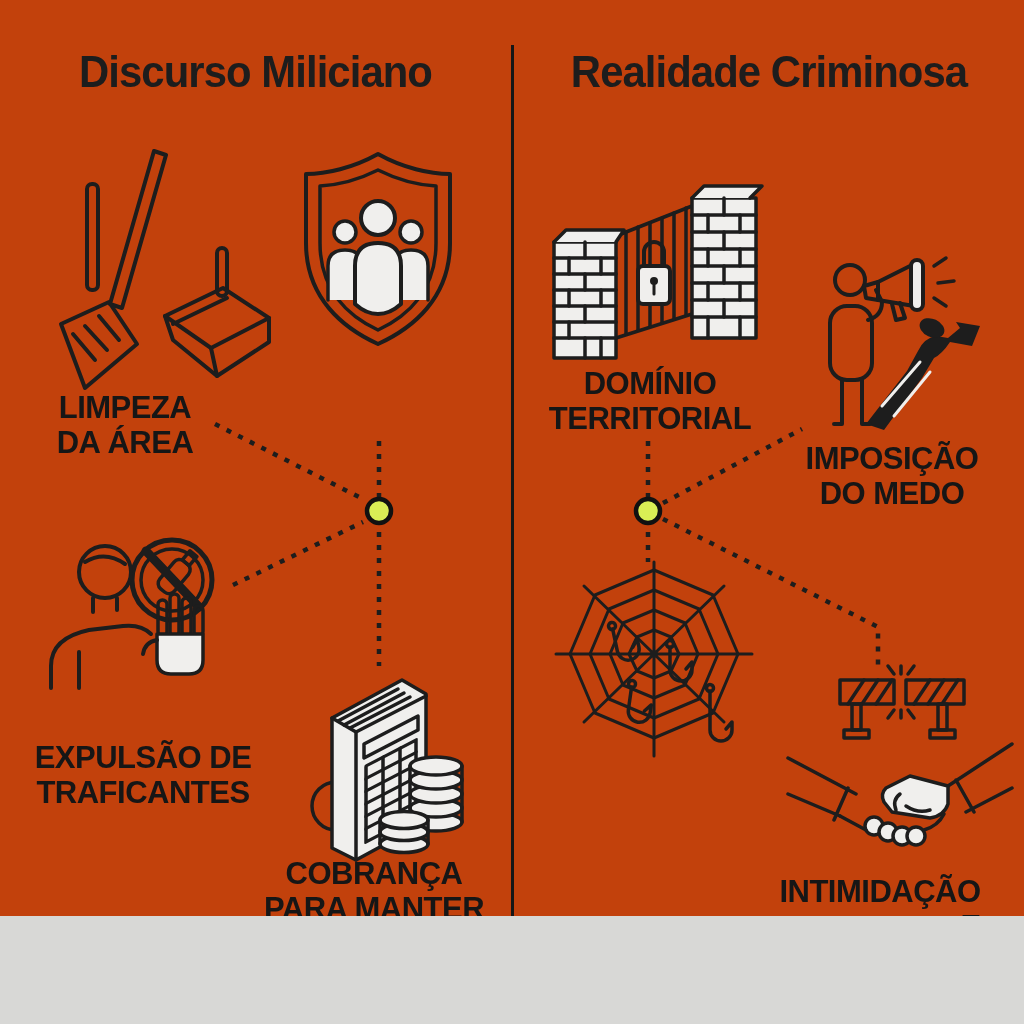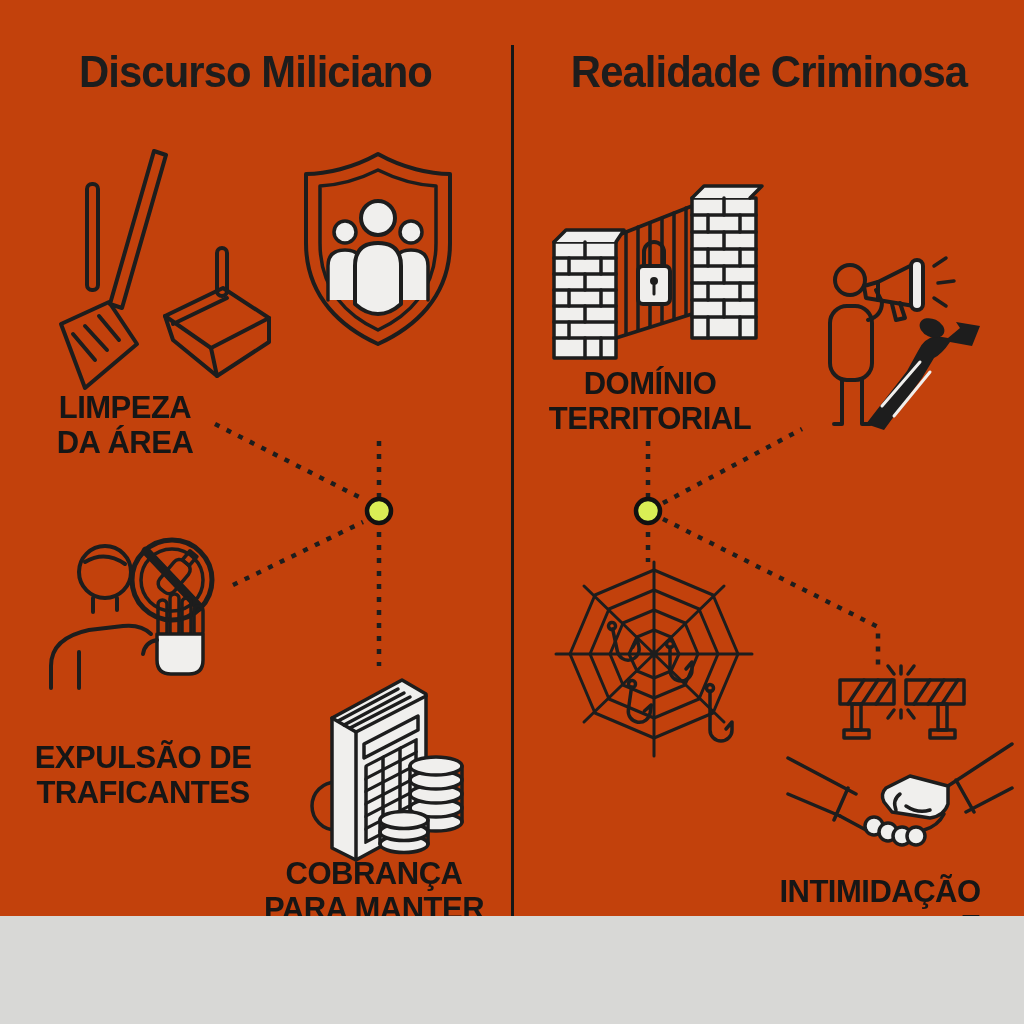--- a/index.html
+++ b/index.html
@@ -209,20 +209,22 @@
   <div class="label" style="left:125px;top:390px;">LIMPEZA
 DA ÁREA</div>
   <div class="label" style="left:143px;top:700px;margin-top:40px;">EXPULSÃO DE
 TRAFICANTES</div>
   <div class="label" style="left:374px;top:856px;">COBRANÇA
 PARA MANTER
 A ORDEM</div>
 
   <div class="label" style="left:650px;top:366px;">DOMÍNIO
 TERRITORIAL</div>
+  <div class="label" style="left:892px;top:441px;">IMPOSIÇÃO
+DO MEDO</div>
   <div class="label" style="left:880px;top:874px;text-align:right;">INTIMIDAÇÃO
 E CORRUPÇÃO
 DE AGENTES</div>
 
   <svg id="connector-overlay" width="1024" height="1024" viewBox="0 0 1024 1024">
     <g stroke="#1d1d1d" stroke-width="4.5" stroke-dasharray="5 8" fill="none">
       <line x1="215" y1="424" x2="363" y2="499"></line>
       <line x1="379" y1="441" x2="379" y2="666"></line>
       <line x1="233" y1="585" x2="363" y2="522"></line>
       <line x1="648" y1="441" x2="648" y2="562"></line>

